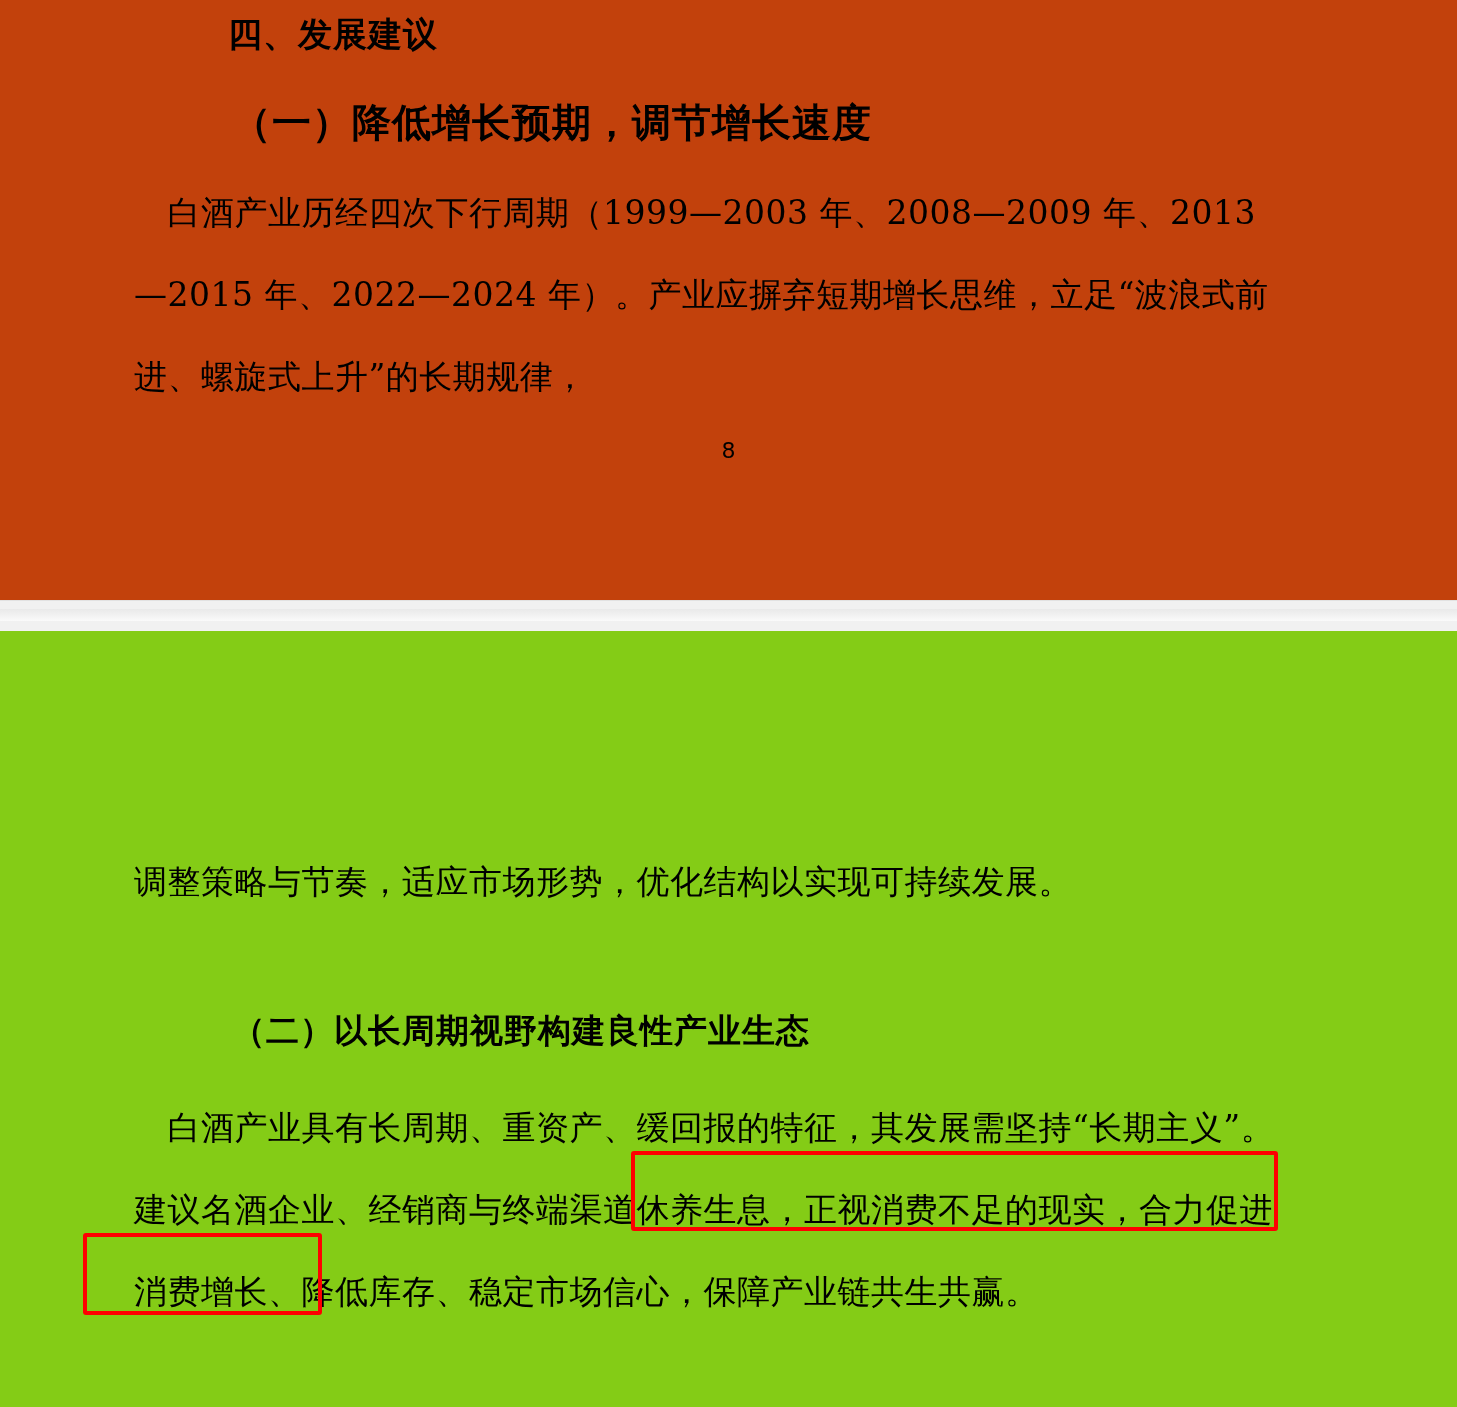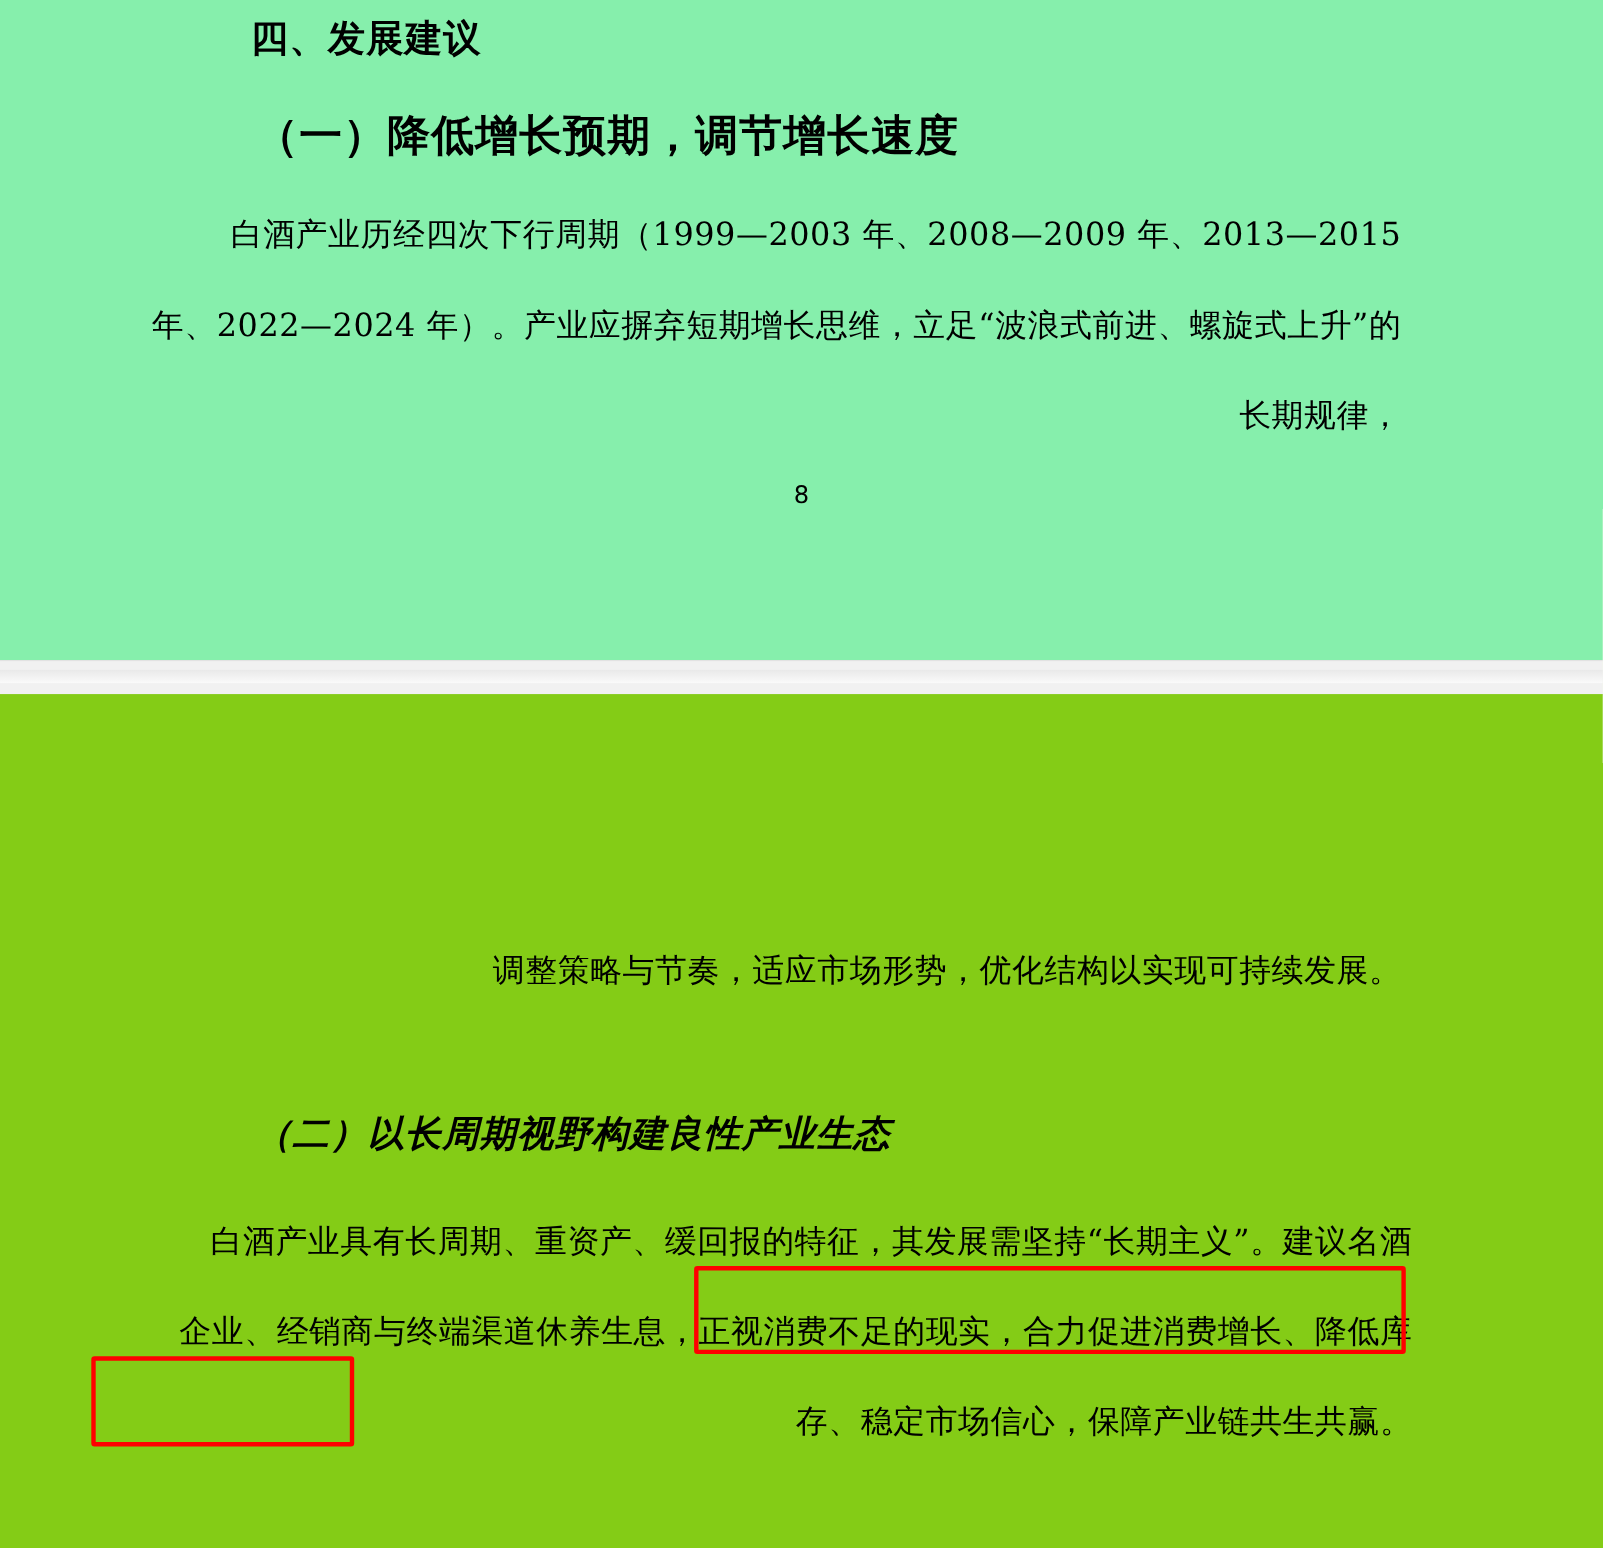--- a/index.html
+++ b/index.html
@@ -24,21 +24,21 @@
     height: 1407px;
   }
 
   
   .page-top {
     position: absolute;
     left: 0;
     top: 0;
     width: 1457px;
     height: 600px;
-    background: #86efac;
+    background: #c2410c;
   }
 
   .heading {
     position: absolute;
     left: 228px;
     top: 12px;
     font-size: 34px;
     font-weight: bold;
     letter-spacing: 1px;
     font-family: "DejaVu Sans", "Liberation Sans", sans-serif;
@@ -49,25 +49,24 @@
     left: 232px;
     top: 96px;
     font-size: 39px;
     font-weight: bold;
     font-family: "DejaVu Sans", "Liberation Sans", sans-serif;
     letter-spacing: 1px;
   }
 
   .body-block {
     position: absolute;
-    font-size: 29px;
+    font-size: 33px;
     line-height: 82px;
     letter-spacing: 0.5px;
     white-space: pre-wrap;
-    text-align: right;
   }
 
   .para-1 {
     left: 134px;
     top: 172px;
     width: 1140px;
     text-indent: 0;
   }
 
   .page-number {
@@ -117,21 +116,20 @@
   }
 
   .subheading-2 {
     position: absolute;
     left: 232px;
     top: 378px;
     font-size: 33px;
     font-weight: bold;
     font-family: "DejaVu Sans", "Liberation Sans", sans-serif;
     letter-spacing: 1px;
-    font-style: italic;
   }
 
   .para-3 {
     left: 134px;
     top: 456px;
     width: 1150px;
   }
 
   
   .hl-box {

